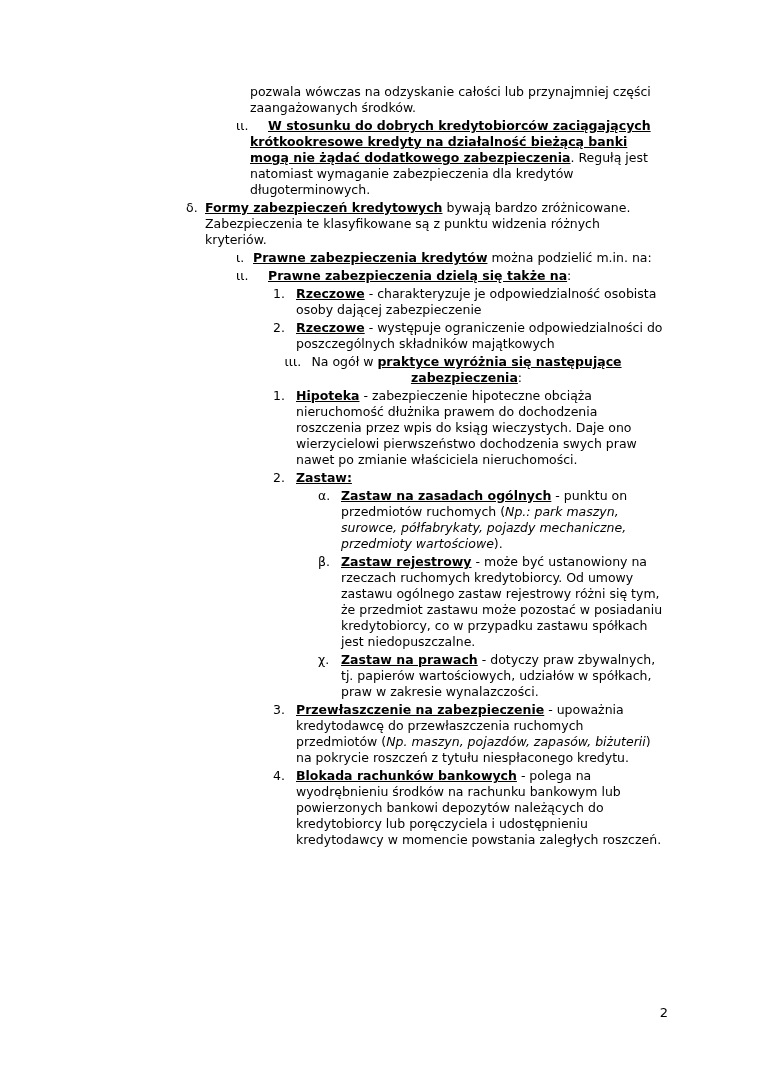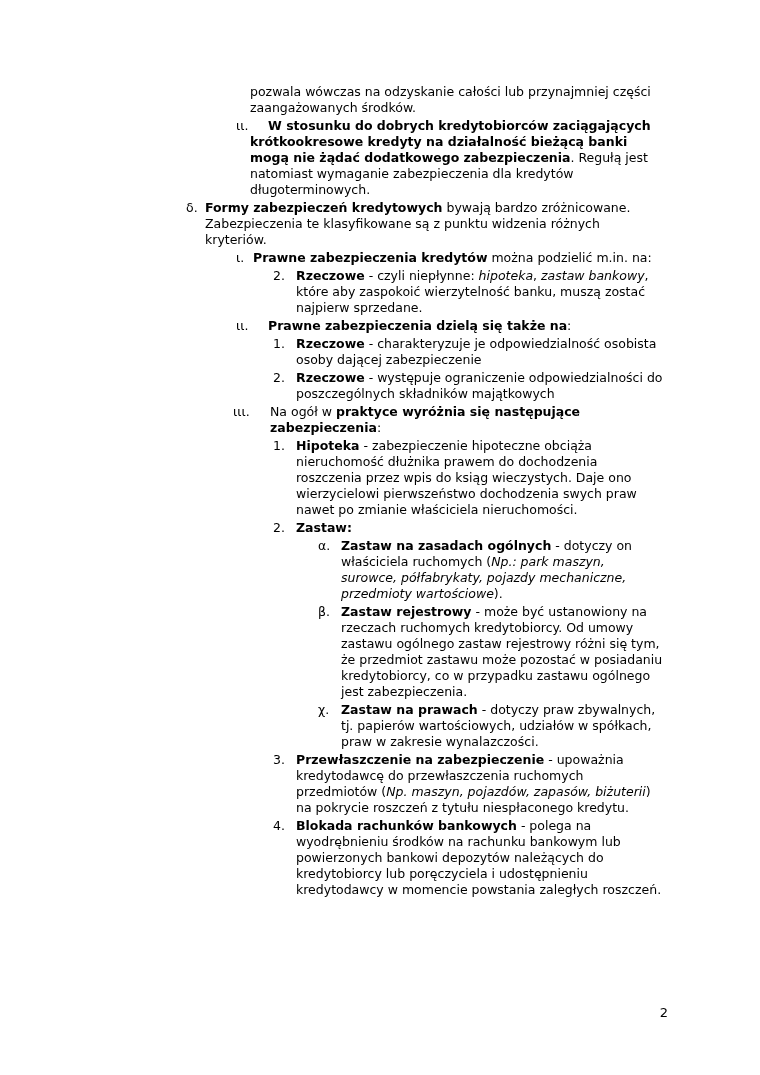--- a/index.html
+++ b/index.html
@@ -11,21 +11,21 @@
     color: #000000;
     font-family: "DejaVu Sans", sans-serif;
     font-size: 12.5px;
     line-height: 16px;
     position: relative;
     overflow: hidden;
   }
   .doc { padding: 84px 97px 0 0; }
   .item { margin: 0 0 2px 0; }
   .marker { display: inline-block; text-indent: 0; }
-  .seg.bold { font-weight: bold; }
+  .seg.bold { font-weight: bold; text-decoration: underline; }
   .seg.italic { font-style: italic; }
 
   
   .cont { padding-left: 250px; }
 
   
   .iota2first { padding-left: 250px; text-indent: -14px; }
   .iota2first .marker { width: 32px; }
 
   
@@ -34,21 +34,21 @@
 
   
   .iota1 { padding-left: 253px; text-indent: -17px; }
   .iota1 .marker { width: 17px; }
 
   
   .iota2 { padding-left: 268px; text-indent: -32px; }
   .iota2 .marker { width: 32px; }
 
   
-  .iota3 { padding-left: 270px; text-indent: -37px; }
+  .iota3 { padding-left: 270px; text-indent: -37px; text-align: center; }
   .iota3 .marker { width: 37px; }
 
   
   .num { padding-left: 296px; text-indent: -23px; }
   .num .marker { width: 23px; }
 
   
   .greek { padding-left: 341px; text-indent: -23px; }
   .greek .marker { width: 23px; }
 
@@ -60,27 +60,26 @@
   }
 </style>
 </head>
 <body>
 
 <div class="doc" id="doc-body">
     <div class="item cont"><span class="seg regular">pozwala wówczas na odzyskanie całości lub przynajmniej części zaangażowanych środków.</span></div>
     <div class="item iota2first"><span class="marker">ιι.</span><span class="seg bold">W stosunku do dobrych kredytobiorców zaciągających krótkookresowe kredyty na działalność bieżącą banki mogą nie żądać dodatkowego zabezpieczenia</span><span class="seg regular">. Regułą jest natomiast wymaganie zabezpieczenia dla kredytów długoterminowych.</span></div>
     <div class="item delta"><span class="marker">δ.</span><span class="seg bold">Formy zabezpieczeń kredytowych</span><span class="seg regular"> bywają bardzo zróżnicowane. Zabezpieczenia te klasyfikowane są z punktu widzenia różnych kryteriów.</span></div>
     <div class="item iota1"><span class="marker">ι.</span><span class="seg bold">Prawne zabezpieczenia kredytów</span><span class="seg regular"> można podzielić m.in. na:</span></div>
-    <div class="item num"><span class="marker">2.</span><span class="seg bold">Rzeczowe</span><span class="seg regular"> - czyli niepłynne: </span><span class="seg italic">hipoteka</span><span class="seg regular">, </span><span class="seg italic">zastaw bankowy</span><span class="seg regular">, które aby zaspokoić wierzytelność banku, muszą zostać najpierw sprzedane.</span></div>
     <div class="item iota2"><span class="marker">ιι.</span><span class="seg bold">Prawne zabezpieczenia dzielą się także na</span><span class="seg regular">:</span></div>
     <div class="item num"><span class="marker">1.</span><span class="seg bold">Rzeczowe</span><span class="seg regular"> - charakteryzuje je odpowiedzialność osobista osoby dającej zabezpieczenie</span></div>
     <div class="item num"><span class="marker">2.</span><span class="seg bold">Rzeczowe</span><span class="seg regular"> - występuje ograniczenie odpowiedzialności do poszczególnych składników majątkowych</span></div>
     <div class="item iota3"><span class="marker">ιιι.</span><span class="seg regular">Na ogół w </span><span class="seg bold">praktyce wyróżnia się następujące zabezpieczenia</span><span class="seg regular">:</span></div>
     <div class="item num"><span class="marker">1.</span><span class="seg bold">Hipoteka</span><span class="seg regular"> - zabezpieczenie hipoteczne obciąża nieruchomość dłużnika prawem do dochodzenia roszczenia przez wpis do ksiąg wieczystych. Daje ono wierzycielowi pierwszeństwo dochodzenia swych praw nawet po zmianie właściciela nieruchomości.</span></div>
     <div class="item num"><span class="marker">2.</span><span class="seg bold">Zastaw:</span></div>
-    <div class="item greek"><span class="marker">α.</span><span class="seg bold">Zastaw na zasadach ogólnych</span><span class="seg regular"> - dotyczy on właściciela ruchomych (</span><span class="seg italic">Np.: park maszyn, surowce, półfabrykaty, pojazdy mechaniczne, przedmioty wartościowe</span><span class="seg regular">).</span></div>
-    <div class="item greek"><span class="marker">β.</span><span class="seg bold">Zastaw rejestrowy</span><span class="seg regular"> - może być ustanowiony na rzeczach ruchomych kredytobiorcy. Od umowy zastawu ogólnego zastaw rejestrowy różni się tym, że przedmiot zastawu może pozostać w posiadaniu kredytobiorcy, co w przypadku zastawu ogólnego jest zabezpieczenia.</span></div>
+    <div class="item greek"><span class="marker">α.</span><span class="seg bold">Zastaw na zasadach ogólnych</span><span class="seg regular"> - punktu on przedmiotów ruchomych (</span><span class="seg italic">Np.: park maszyn, surowce, półfabrykaty, pojazdy mechaniczne, przedmioty wartościowe</span><span class="seg regular">).</span></div>
+    <div class="item greek"><span class="marker">β.</span><span class="seg bold">Zastaw rejestrowy</span><span class="seg regular"> - może być ustanowiony na rzeczach ruchomych kredytobiorcy. Od umowy zastawu ogólnego zastaw rejestrowy różni się tym, że przedmiot zastawu może pozostać w posiadaniu kredytobiorcy, co w przypadku zastawu spółkach jest niedopuszczalne.</span></div>
     <div class="item greek"><span class="marker">χ.</span><span class="seg bold">Zastaw na prawach</span><span class="seg regular"> - dotyczy praw zbywalnych, tj. papierów wartościowych, udziałów w spółkach, praw w zakresie wynalazczości.</span></div>
     <div class="item num"><span class="marker">3.</span><span class="seg bold">Przewłaszczenie na zabezpieczenie</span><span class="seg regular"> - upoważnia kredytodawcę do przewłaszczenia ruchomych przedmiotów (</span><span class="seg italic">Np. maszyn, pojazdów, zapasów, biżuterii</span><span class="seg regular">) na pokrycie roszczeń z tytułu niespłaconego kredytu.</span></div>
     <div class="item num"><span class="marker">4.</span><span class="seg bold">Blokada rachunków bankowych</span><span class="seg regular"> - polega na wyodrębnieniu środków na rachunku bankowym lub powierzonych bankowi depozytów należących do kredytobiorcy lub poręczyciela i udostępnieniu kredytodawcy w momencie powstania zaległych roszczeń.</span></div>
   </div>
 
 <div class="page-number">2</div>
 
 </body></html>

